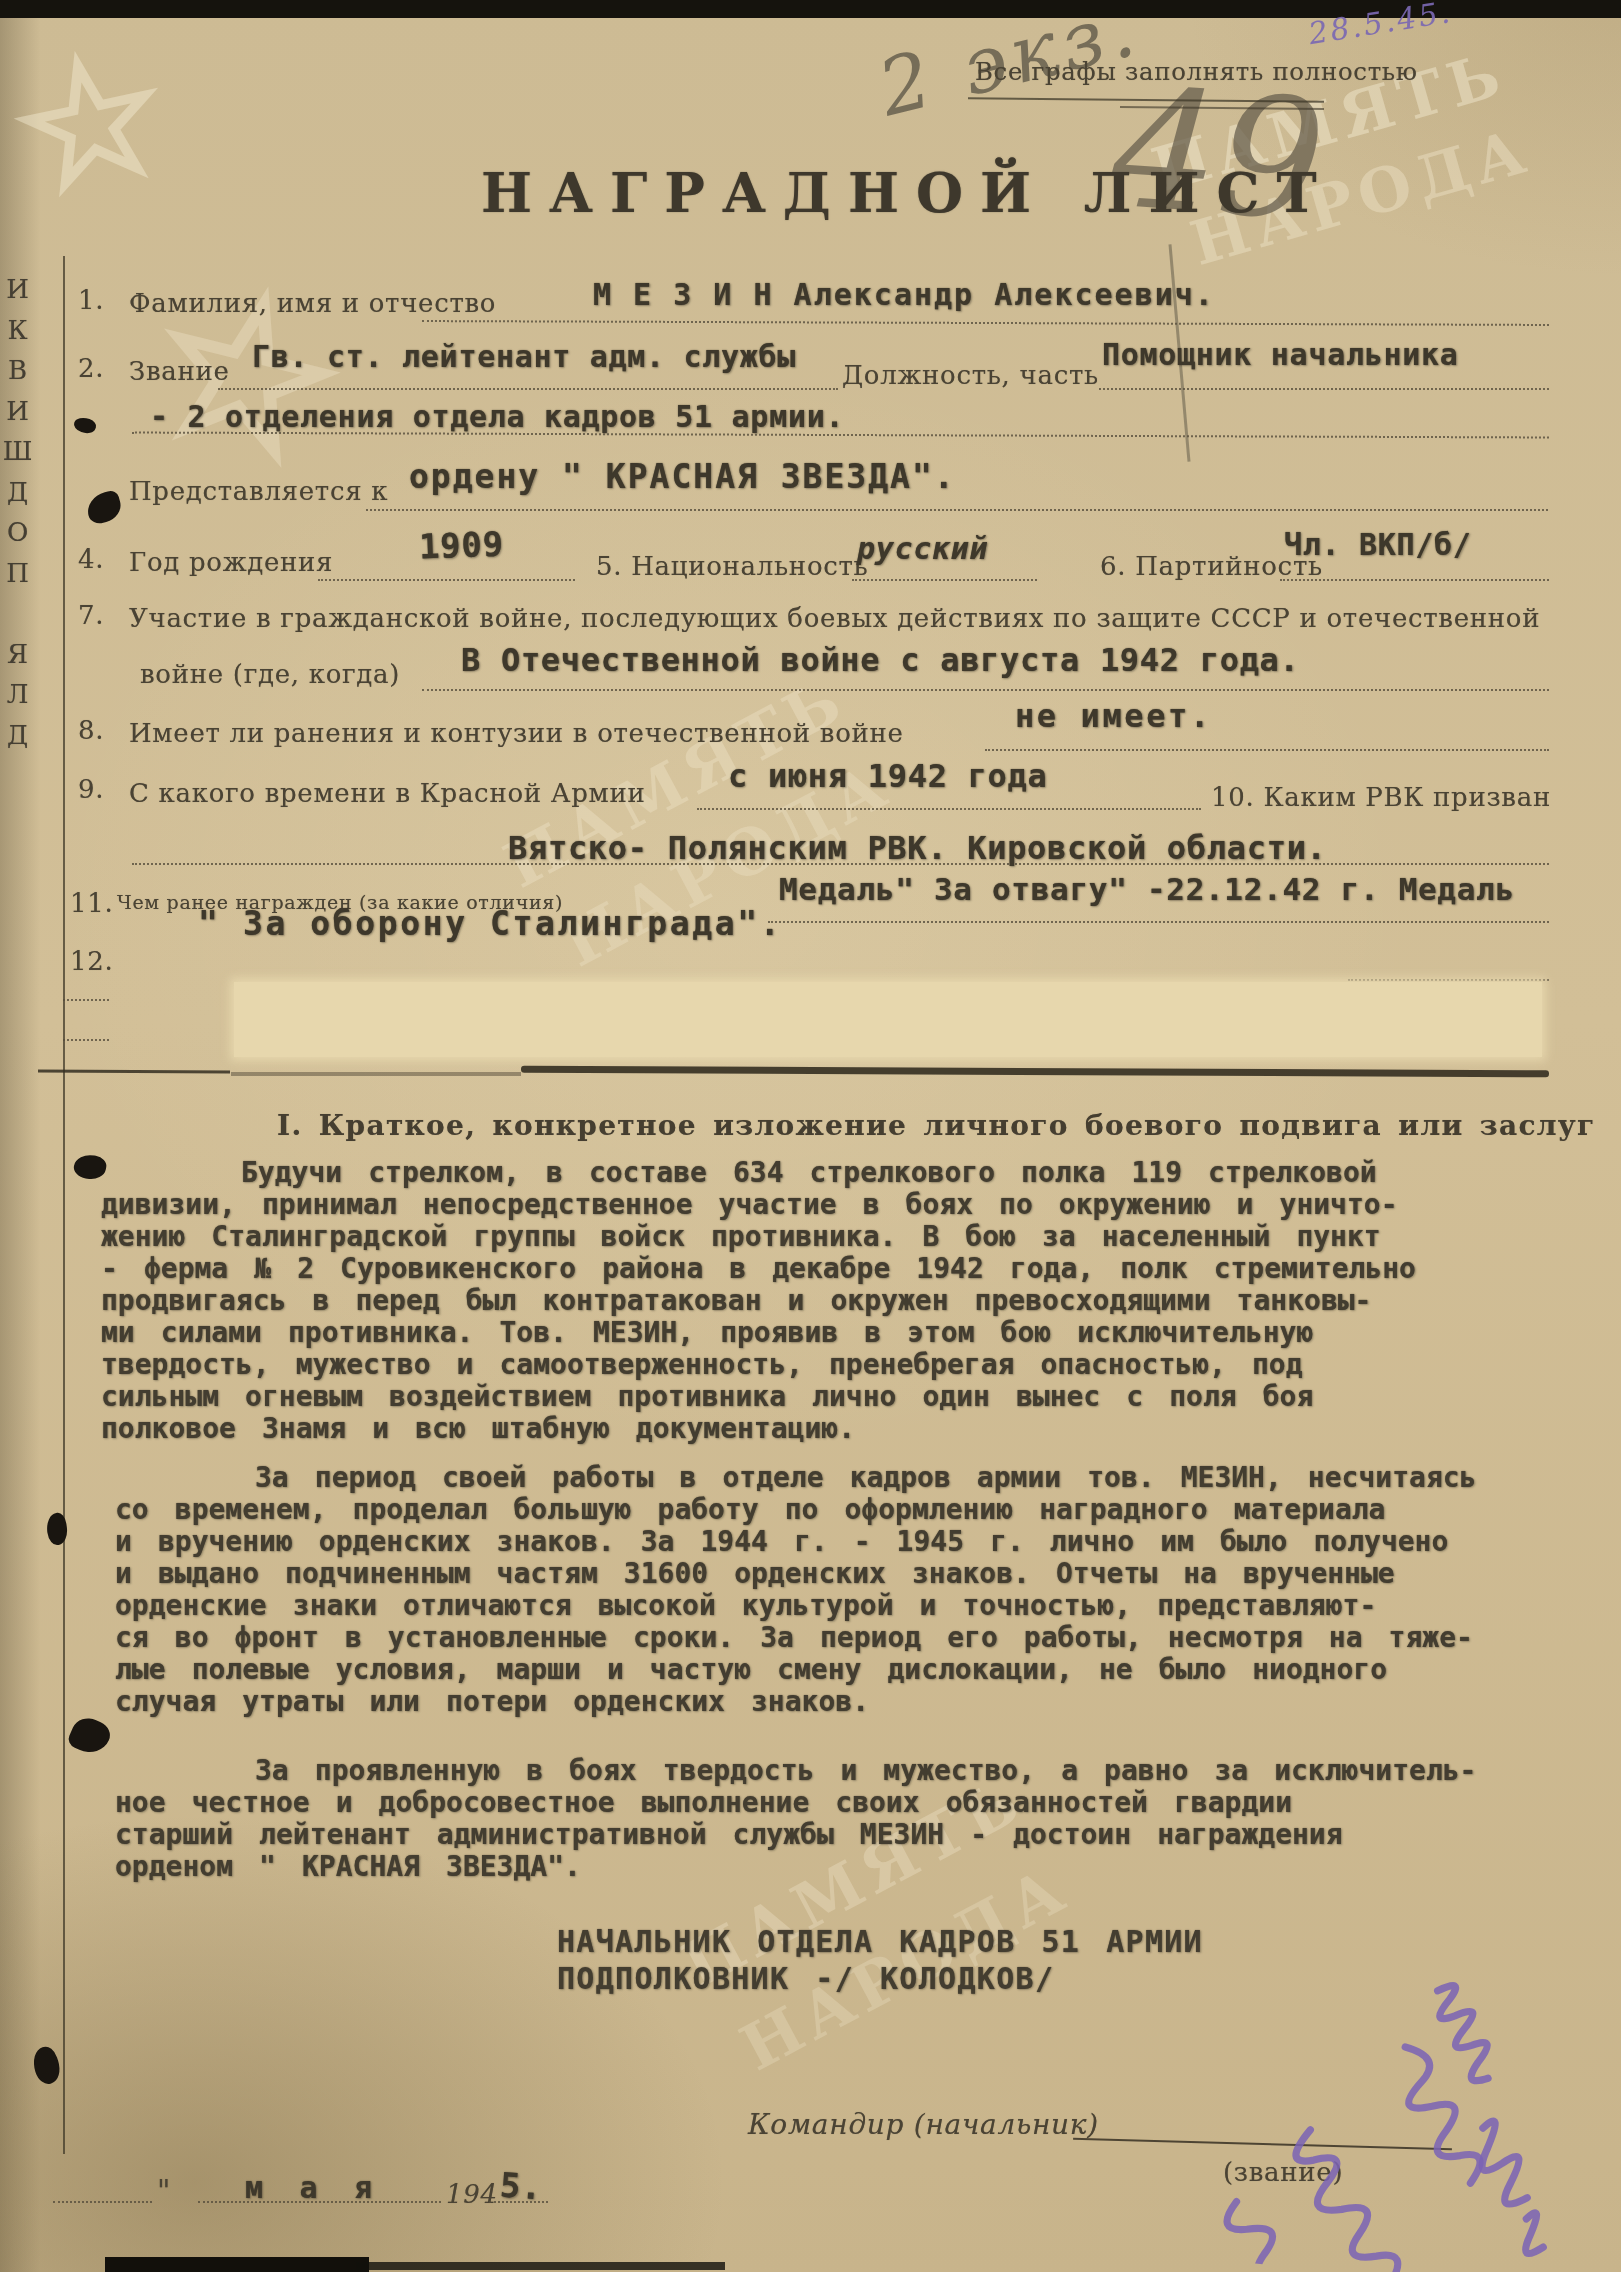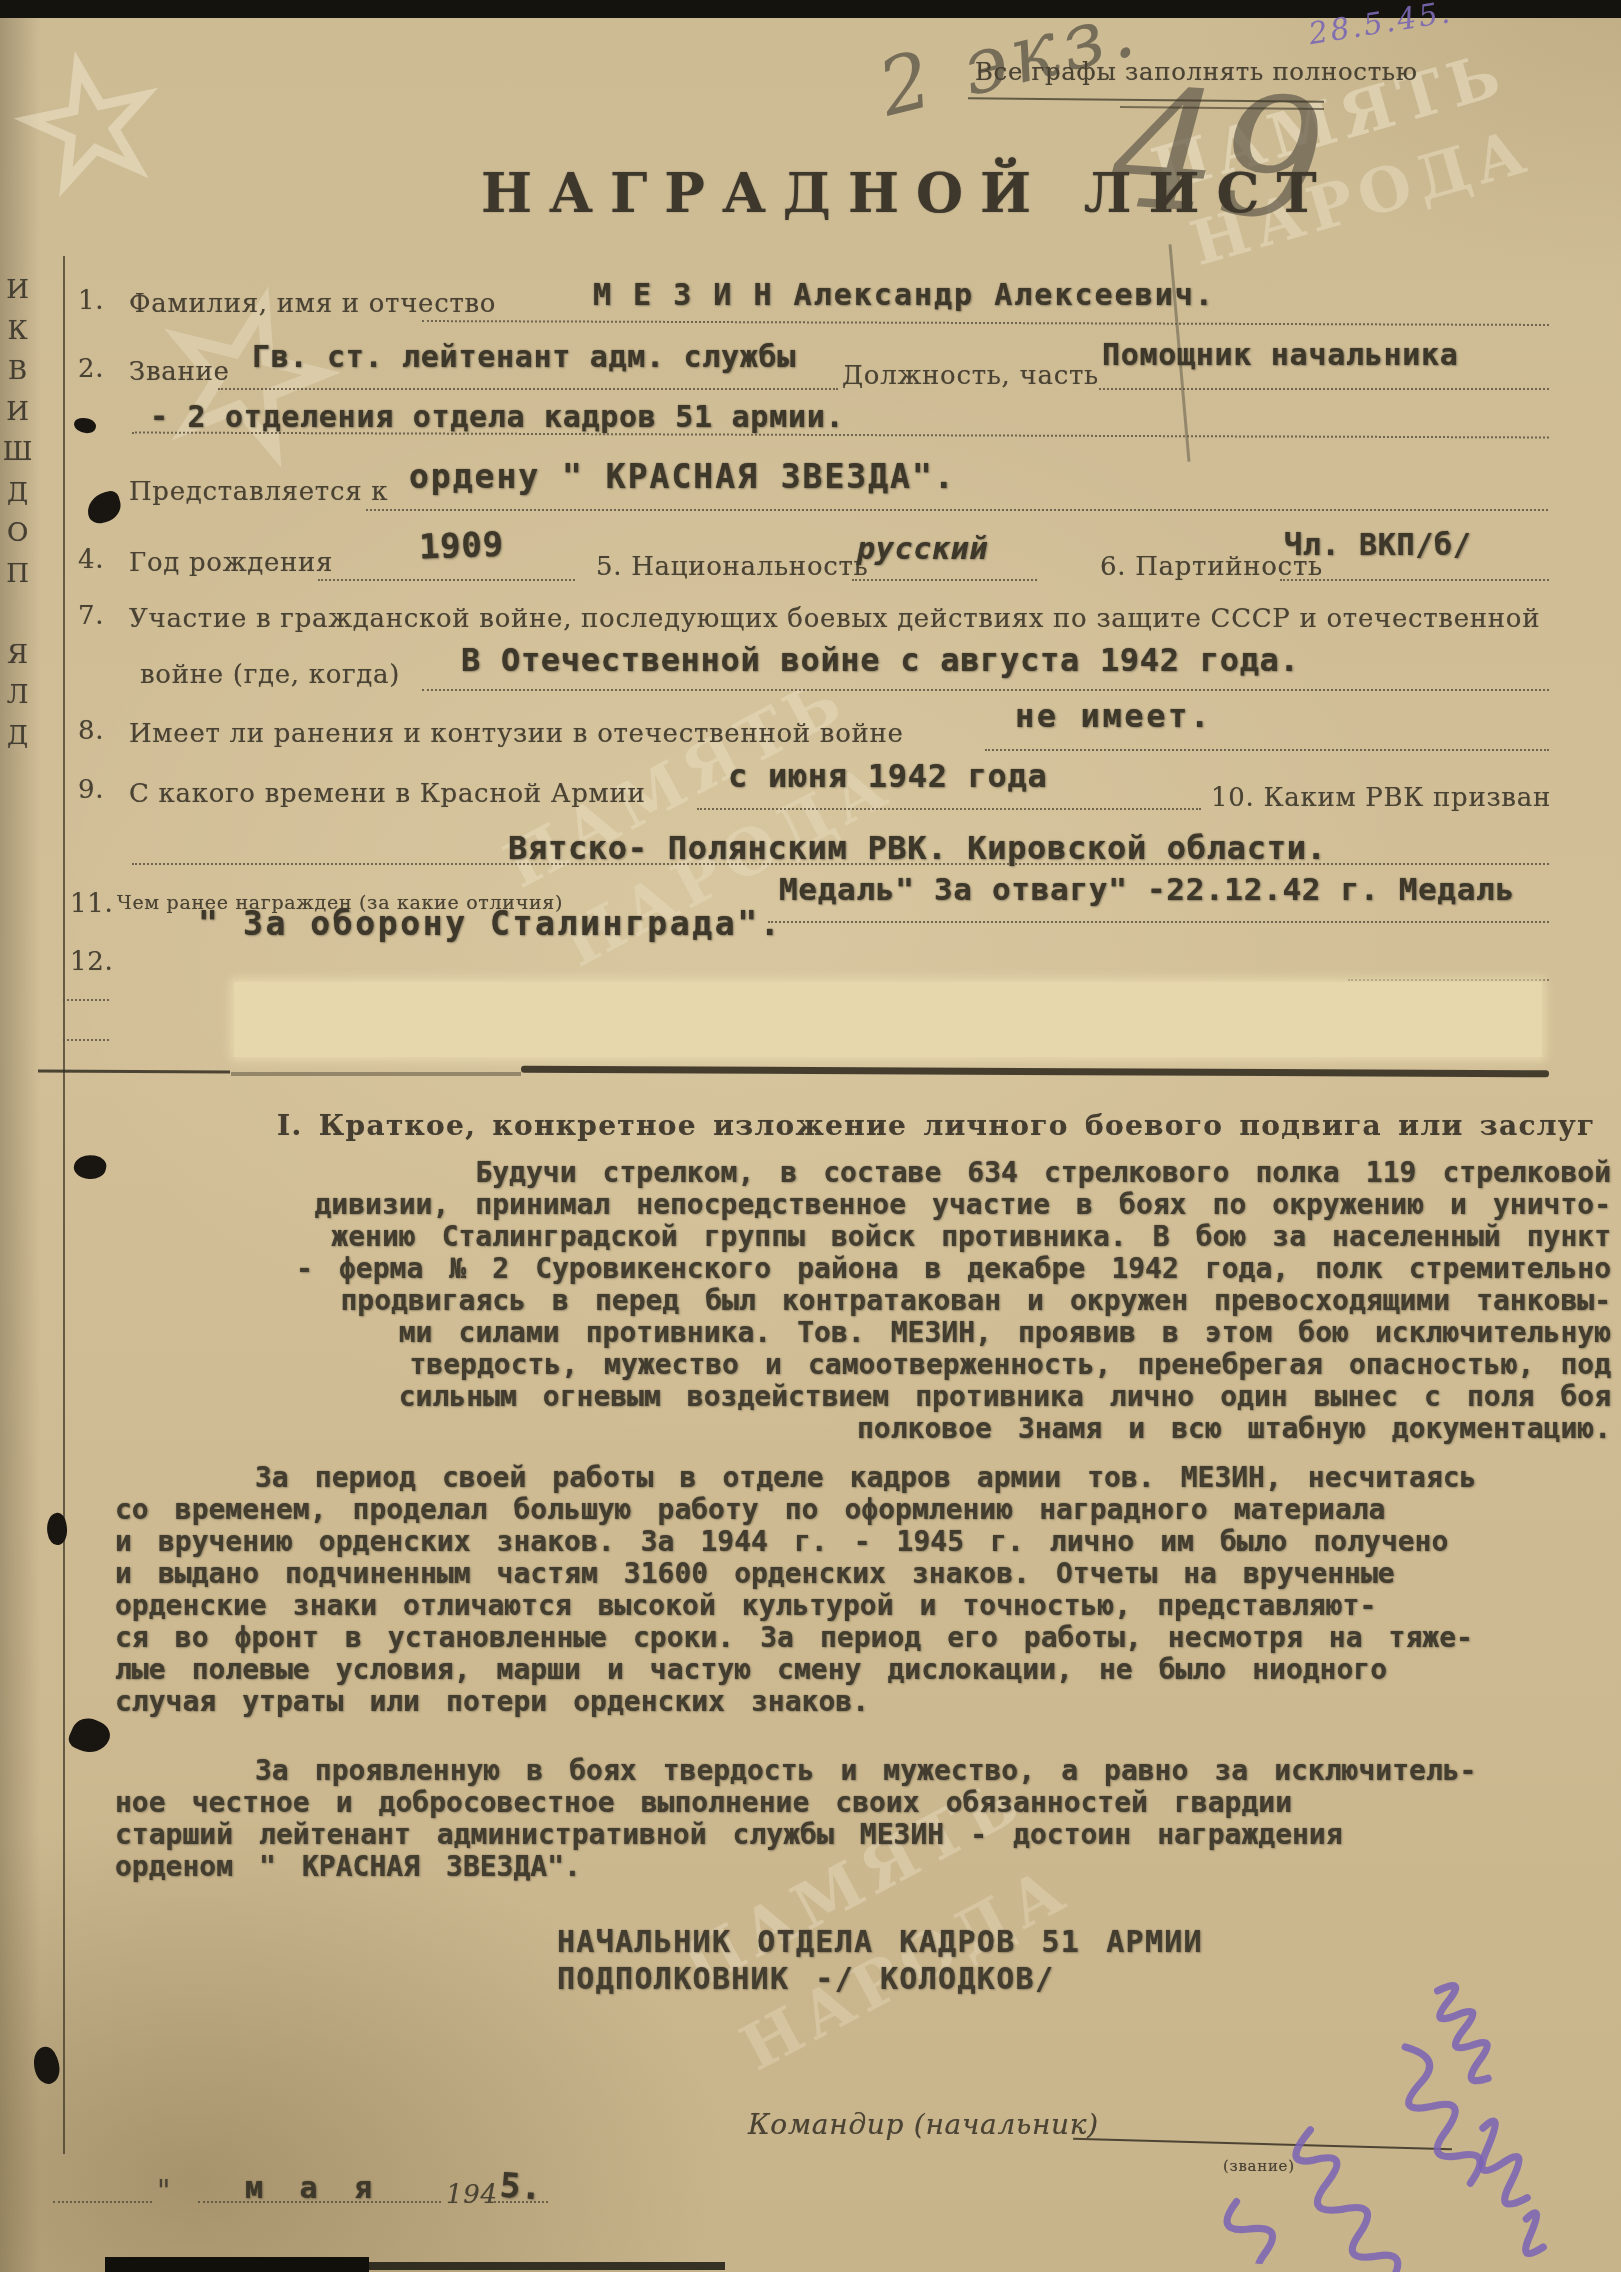--- a/index.html
+++ b/index.html
@@ -130,21 +130,21 @@
 
   <div class="abs dots" style="left:63px;top:999px;width:46px;"></div>
   <div class="abs dots" style="left:63px;top:1039px;width:46px;"></div>
   <div class="abs" style="left:234px;top:982px;width:1308px;height:75px;background:#e7d7ad;box-shadow:0 0 9.2px 4px rgba(231,215,173,.9);"></div>
   <div class="abs" style="left:38px;top:1070px;width:192px;height:3.3px;background:rgba(52,46,33,.85);transform:rotate(.3deg);"></div>
   <div class="abs" style="left:231px;top:1072px;width:290px;height:4px;background:rgba(52,46,33,.4);"></div>
   <div class="abs" style="left:521px;top:1068px;width:1028px;height:6.6px;background:rgba(48,42,30,.88);transform:rotate(.25deg);border-radius:3.3px;"></div>
 
   <div class="abs print" style="left:277px;top:1109px;font-size:28px;font-weight:bold;letter-spacing:1.3px;word-spacing:5.3px;color:#453e30;">I. Краткое, конкретное изложение личного боевого подвига или заслуг</div>
 
-  <div class="abs body-text" style="left:128px;top:1157px;width:1483px;text-indent:140px;text-align:right;">Будучи стрелком, в составе 634 стрелкового полка 119 стрелковой
+  <div class="abs body-text" style="left:101px;top:1157px;width:1483px;text-indent:140px;">Будучи стрелком, в составе 634 стрелкового полка 119 стрелковой
 дивизии, принимал непосредственное участие в боях по окружению и уничто-
 жению Сталинградской группы войск противника. В бою за населенный пункт
 - ферма № 2 Суровикенского района в декабре 1942 года, полк стремительно
 продвигаясь в перед был контратакован и окружен превосходящими танковы-
 ми силами противника. Тов. МЕЗИН, проявив в этом бою исключительную
 твердость, мужество и самоотверженность, пренебрегая опасностью, под
 сильным огневым воздействием противника лично один вынес с поля боя
 полковое Знамя и всю штабную документацию.</div>
   <div class="abs body-text" style="left:115px;top:1462px;width:1483px;text-indent:140px;">За период своей работы в отделе кадров армии тов. МЕЗИН, несчитаясь
 со временем, проделал большую работу по оформлению наградного материала
@@ -157,21 +157,21 @@
   <div class="abs body-text" style="left:115px;top:1748px;width:1483px;text-indent:140px;margin-top:7px;">За проявленную в боях твердость и мужество, а равно за исключитель-
 ное честное и добросовестное выполнение своих обязанностей гвардии
 старший лейтенант административной службы МЕЗИН - достоин награждения
 орденом " КРАСНАЯ ЗВЕЗДА".</div>
 
   <div class="abs body-text" style="left:557px;top:1923px;font-size:30px;line-height:37px;letter-spacing:1.3px;word-spacing:6.6px;">НАЧАЛЬНИК ОТДЕЛА КАДРОВ 51 АРМИИ
 ПОДПОЛКОВНИК -/ КОЛОДКОВ/</div>
 
   <div class="abs print" style="left:748px;top:2108px;font-size:28px;font-style:italic;">Командир (начальник)</div>
   <div class="abs" style="left:1073px;top:2143px;width:379px;height:2px;background:rgba(55,48,35,.85);transform:rotate(1.6deg);"></div>
-  <div class="abs print" style="left:1223px;top:2157px;font-size:15px;">(звание)</div>
+  <div class="abs print" style="left:1223px;top:2157px;font-size:26px;">(звание)</div>
 
   <div class="abs dots" style="left:53px;top:2201px;width:99px;border-bottom-width:2px;"></div>
   <div class="abs print" style="left:157px;top:2174px;font-size:29px;">"</div>
   <div class="abs dots" style="left:198px;top:2201px;width:243px;border-bottom-width:2px;"></div>
   <div class="abs typed" style="left:245px;top:2170px;font-size:30px;letter-spacing:9.2px;">м а я</div>
   <div class="abs print" style="left:446px;top:2179px;font-size:26px;font-style:italic;">194</div>
   <div class="abs typed" style="left:500px;top:2166px;font-size:34px;transform:rotate(4deg);">5.</div>
   <div class="abs dots" style="left:489px;top:2201px;width:59px;border-bottom-width:2px;"></div>
 
   <svg class="abs" style="left:1114px;top:1964px;transform:rotate(6deg);" width="501" height="310" viewBox="0 0 760 470">

